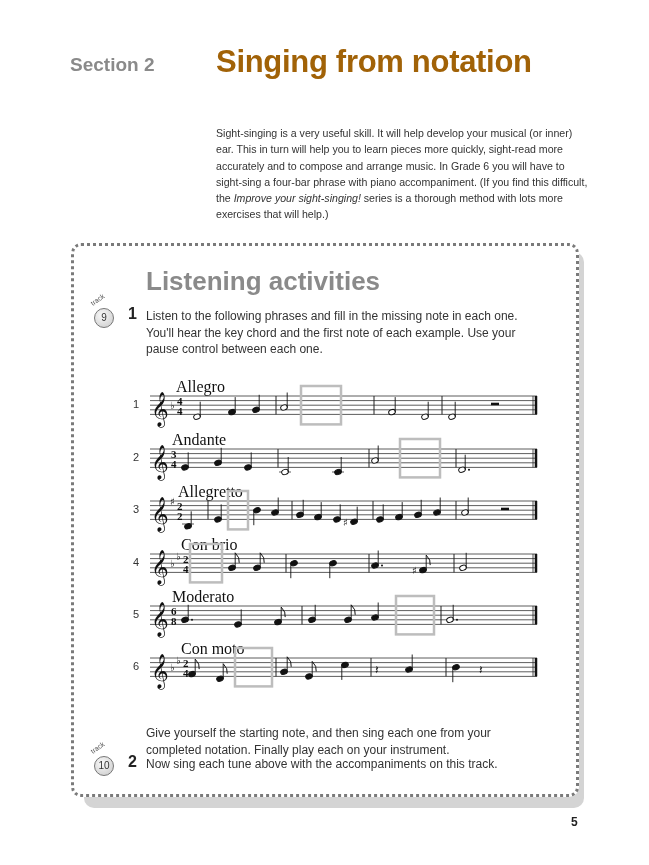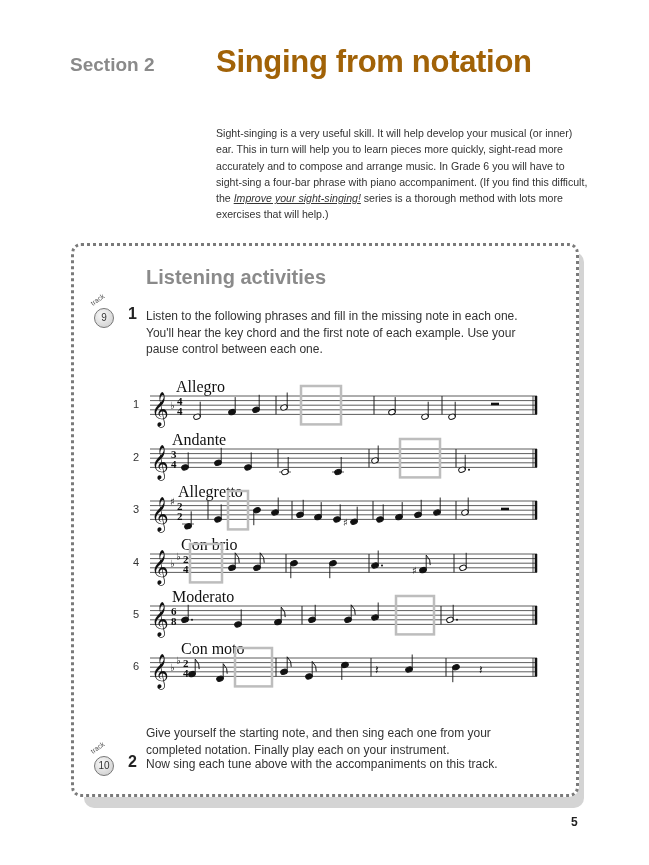--- a/index.html
+++ b/index.html
@@ -1,23 +1,23 @@
 <!DOCTYPE html>
 <html><head>
 <meta charset="utf-8">
 <style>
   html, body { margin:0; padding:0; background:#fff; }
   body { width:649px; height:865px; position:relative; overflow:hidden; font-family:"Liberation Sans", sans-serif; color:#222; }
   .section-label { position:absolute; left:70px; top:54px; font-size:19px; font-weight:bold; color:#8a8a8a;text-align:right; }
   .page-title { position:absolute; left:216px; top:44px; font-size:31px; font-weight:bold; color:#a16207; letter-spacing:-0.3px; }
   .intro { position:absolute; left:216px; top:125px; width:375px; font-size:10.6px; line-height:16.3px; color:#333; }
-  .intro i { font-style:italic;text-decoration:underline; }
+  .intro i { font-style:italic; }
   .box-shadow { position:absolute; left:84px; top:252px; width:500px; height:556px; background:#d4d4d4; border-radius:10px; }
   .box { position:absolute; left:71px; top:243px; width:502px; height:548px; background:#fff; border:3px dotted #7a7a7a; border-radius:10px; }
-  .box-heading { position:absolute; left:146px; top:266px; font-size:20px; font-weight:bold; color:#8a8a8a; }
+  .box-heading { position:absolute; left:146px; top:266px; font-size:26px; font-weight:bold; color:#8a8a8a; }
   .track { position:absolute; width:22px; height:22px; }
   .track .disc { position:absolute; left:2px; top:8px; width:18px; height:18px; border-radius:50%; border:1px solid #777; background:radial-gradient(circle at 40% 35%, #fafafa, #c8c8c8); font-size:10px; text-align:center; line-height:18px; color:#333; }
   .track .lbl { position:absolute; left:-2px; top:-4px; font-size:7px; color:#555; transform:rotate(-35deg); }
   .qnum { position:absolute; font-size:16px; font-weight:bold; color:#222; }
   .qtext { position:absolute; left:146px; width:390px; font-size:12px; line-height:16.5px; color:#333; }
   .row-num { position:absolute; left:133px; font-size:11px; color:#333; }
   .tempo { position:absolute; font-family:"Liberation Serif", serif; font-weight:normal; font-size:16px; color:#111; }
   svg.score { position:absolute; left:0; top:0; }
   .page-number { position:absolute; left:571px; top:815px; font-size:12px; font-weight:bold; color:#222; }
 </style>

